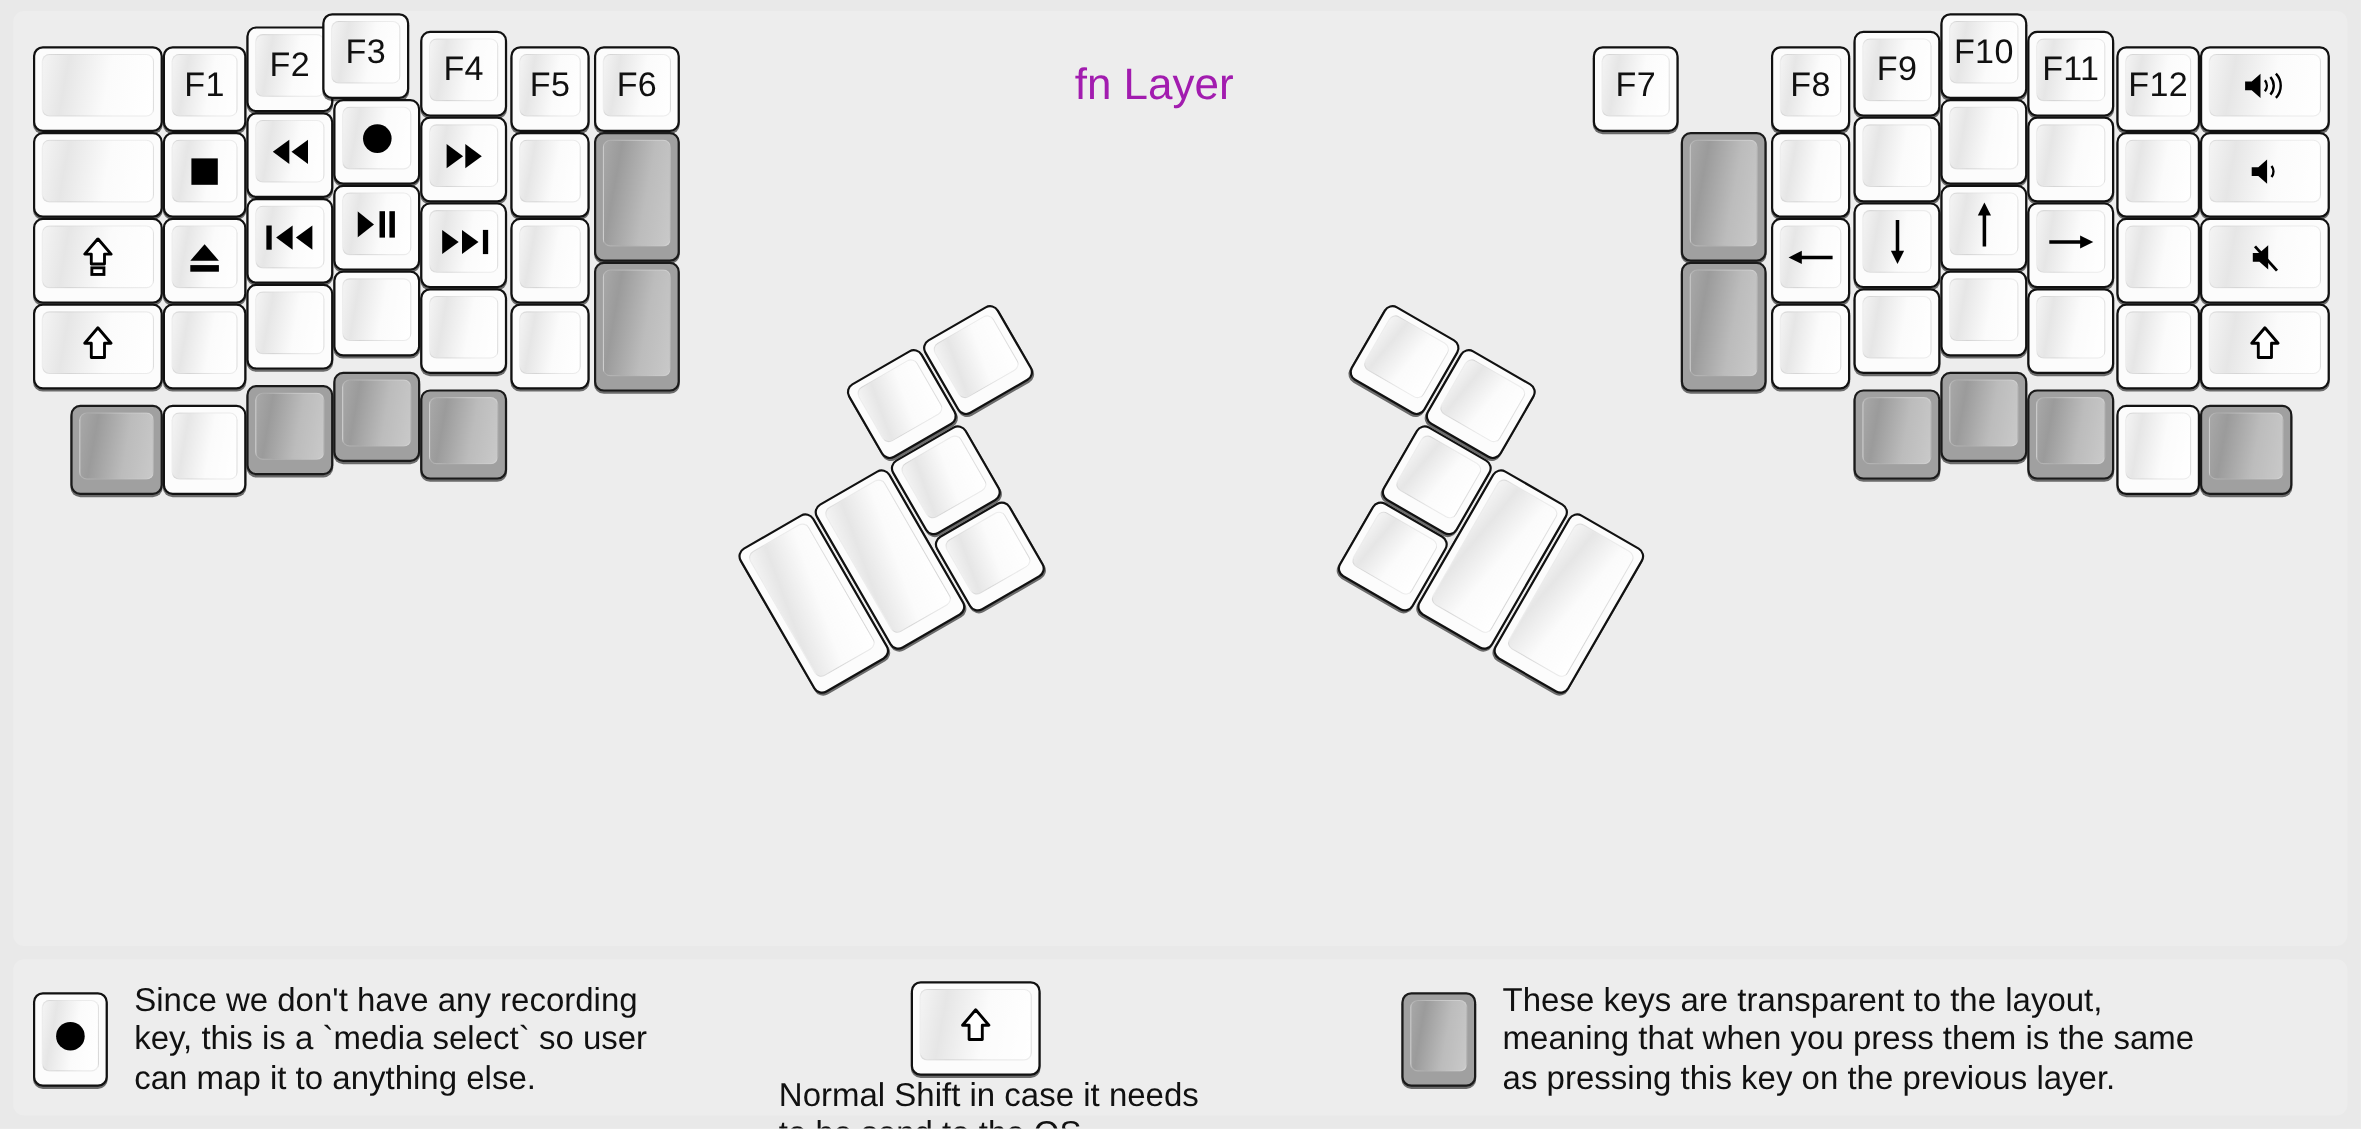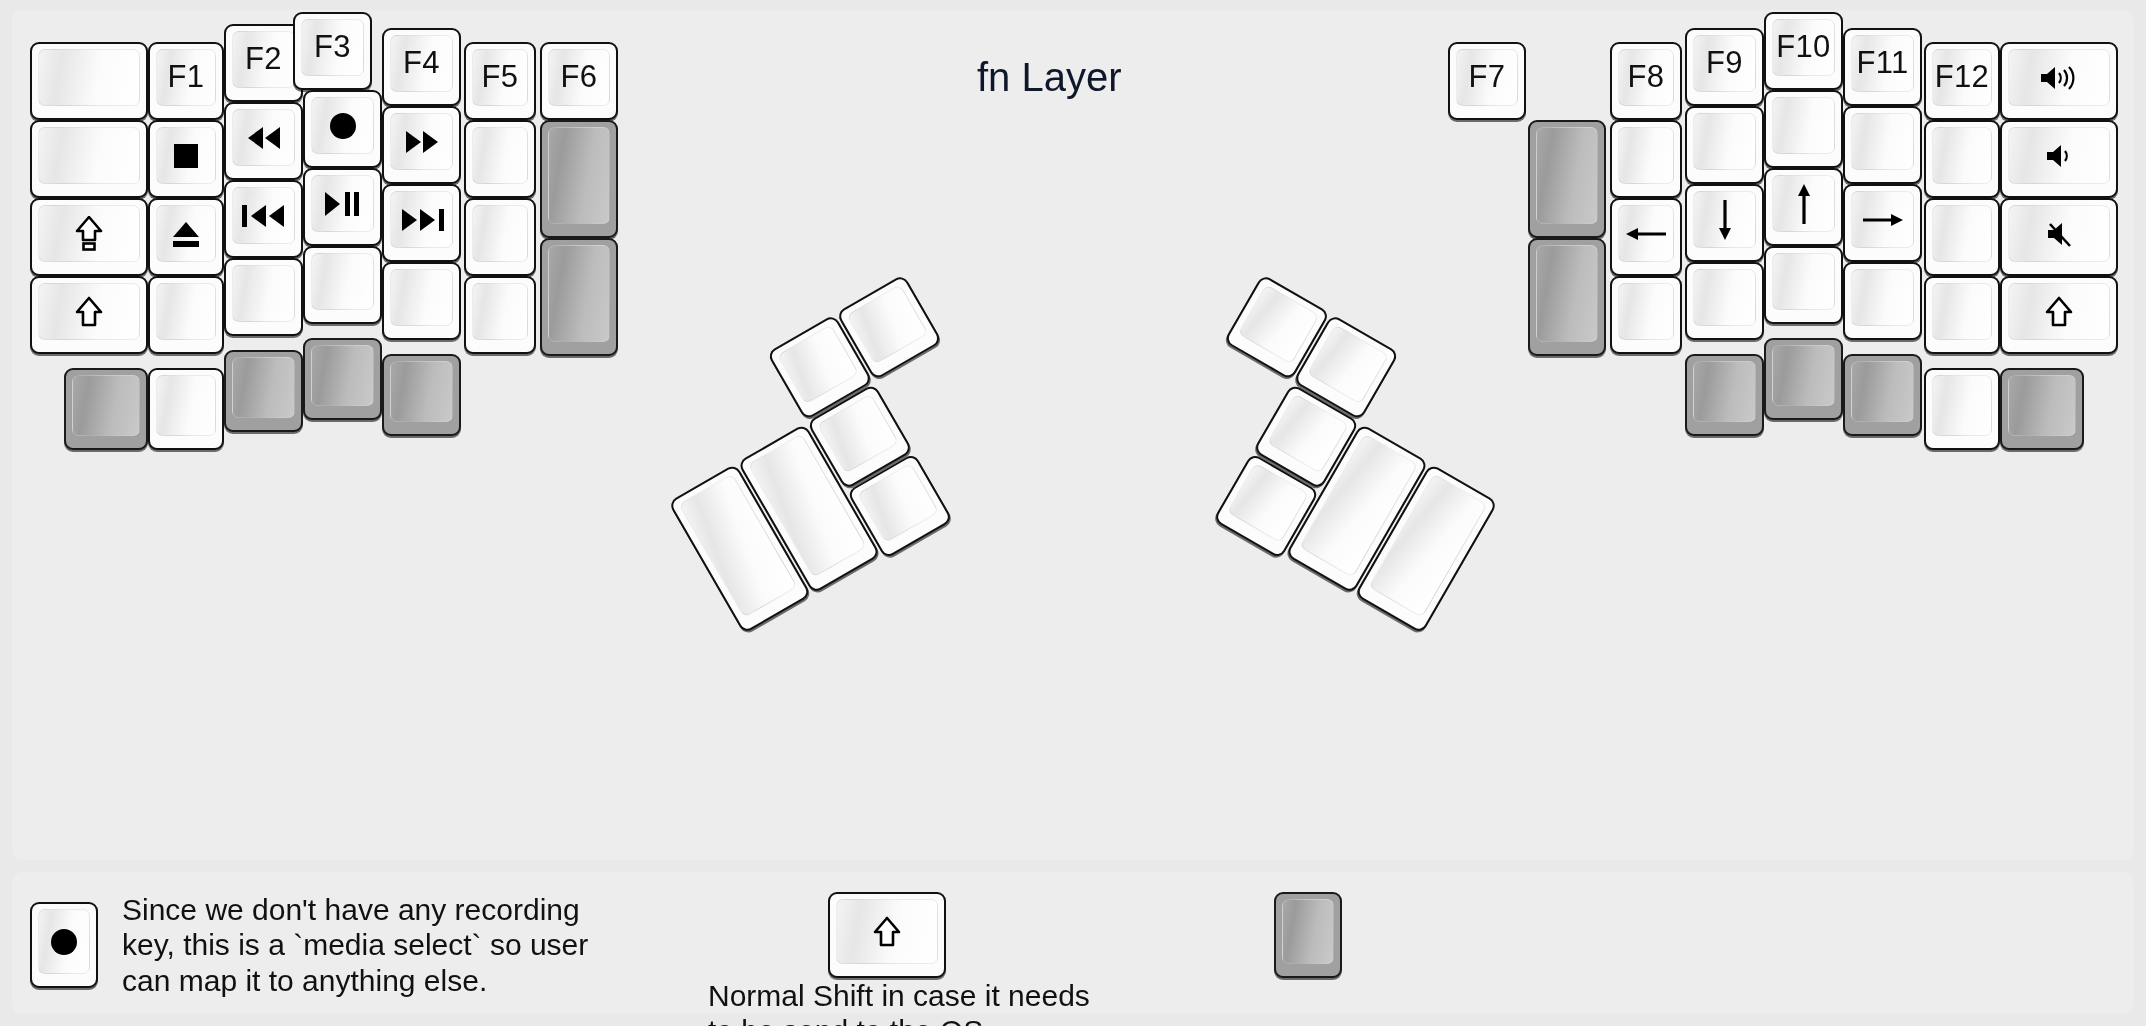--- a/index.html
+++ b/index.html
@@ -63,21 +63,21 @@
   .glyph{
     font-size:30px;color:#000;line-height:1;
     display:block;
   }
   .glyph svg{display:block;}
 
   
   #title{
     position:absolute;
     left:965px;top:45px;
-    font-size:40px;color:#0f172a;
+    font-size:40px;color:#a21caf;
     white-space:nowrap;
   }
 
   
   .legend-item{position:absolute;display:flex;align-items:center;}
   .legend-key{position:relative;flex:0 0 auto;}
   .legend-text{
     margin-left:24px;
     font-size:30px;line-height:1.18;color:#111;
     white-space:pre-line;
@@ -499,17 +499,20 @@
               </span>
             </div>
           </div>
           <div class="legend-text">Normal Shift in case it needs
 to be send to the OS.</div>
         </div>
         <div class="legend-item" style="left: 1262px; top: 20px;">
           <div class="key trans legend-key" style="left: 0px; top: 0px; width: 68px; height: 86px; position: relative;">
             <div class="cap"></div>
           </div>
+          <div class="legend-text">These keys are transparent to the layout,
+meaning that when you press them is the same
+as pressing this key on the previous layer.</div>
         </div>
       </div>
   </div>
 
 </div>
 
 </body></html>

